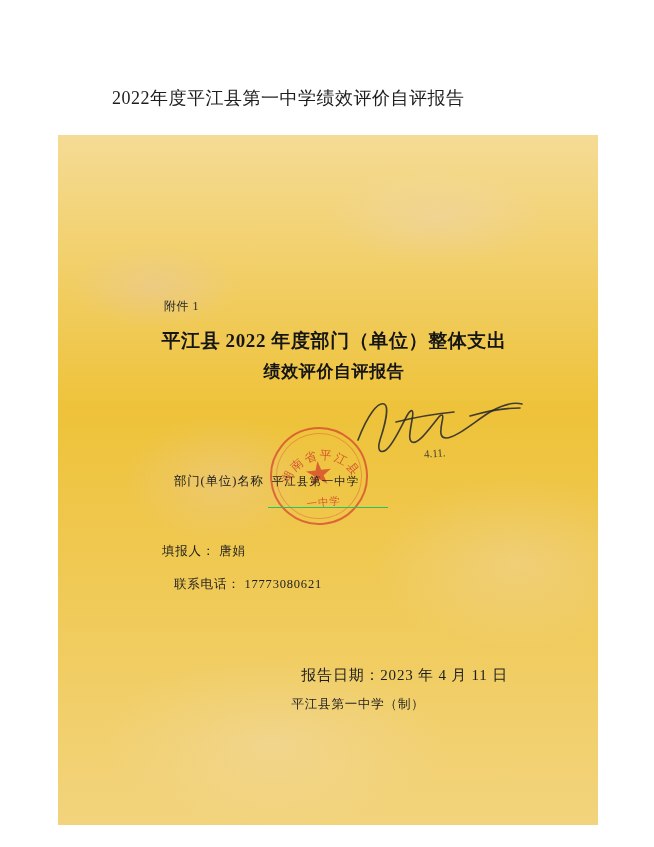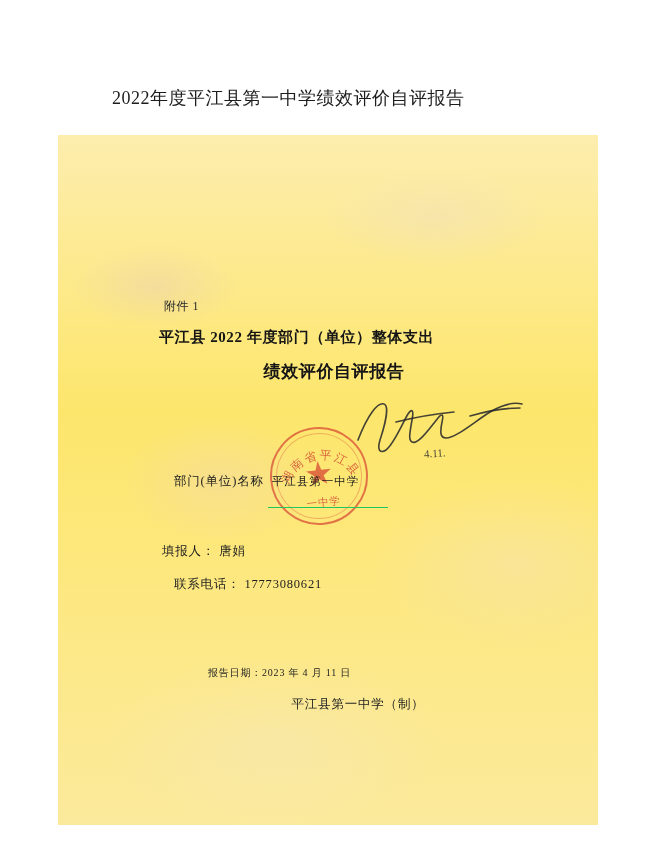--- a/index.html
+++ b/index.html
@@ -35,21 +35,21 @@
     white-space: nowrap;
   }
 
   
   .scan {
     position: absolute;
     left: 58px;
     top: 135px;
     width: 540px;
     height: 690px;
-    background: #fde047;
+    background: #eab308;
     overflow: hidden;
   }
   
   .scan::before {
     content: "";
     position: absolute;
     left: 0; top: 0; right: 0; bottom: 0;
     background:
       radial-gradient(ellipse 120px 60px at 18% 22%, rgba(226,198,190,0.35), rgba(255,255,255,0) 70%),
       radial-gradient(ellipse 160px 70px at 70% 12%, rgba(232,214,206,0.30), rgba(255,255,255,0) 70%),
@@ -74,21 +74,22 @@
     font-family: "Liberation Serif", serif;
     color: #2a2a2a;
     letter-spacing: 0.5px;
   }
 
   .main-title-1 {
     position: absolute;
     left: 101px;
     top: 193px;
     width: 350px;
-    font-size: 15px;
+    text-align: center;
+    font-size: 19px;
     font-weight: bold;
     color: #151515;
     letter-spacing: 0.6px;
     white-space: nowrap;
   }
   .main-title-2 {
     position: absolute;
     left: 101px;
     top: 225px;
     width: 350px;
@@ -120,22 +121,22 @@
   }
   .field-method { left: 116px; top: 374px; }
   .field-filler { left: 104px; top: 408px; }
   .field-phone  { left: 116px; top: 441px; }
 
   .report-date {
     position: absolute;
     left: 150px;
     top: 531px;
     width: 300px;
-    text-align: left;
-    font-size: 10px;
+    text-align: right;
+    font-size: 15px;
     letter-spacing: 0.8px;
     color: #1d1d1d;
     white-space: nowrap;
   }
   .issuer {
     position: absolute;
     left: 150px;
     top: 561px;
     width: 300px;
     text-align: center;

